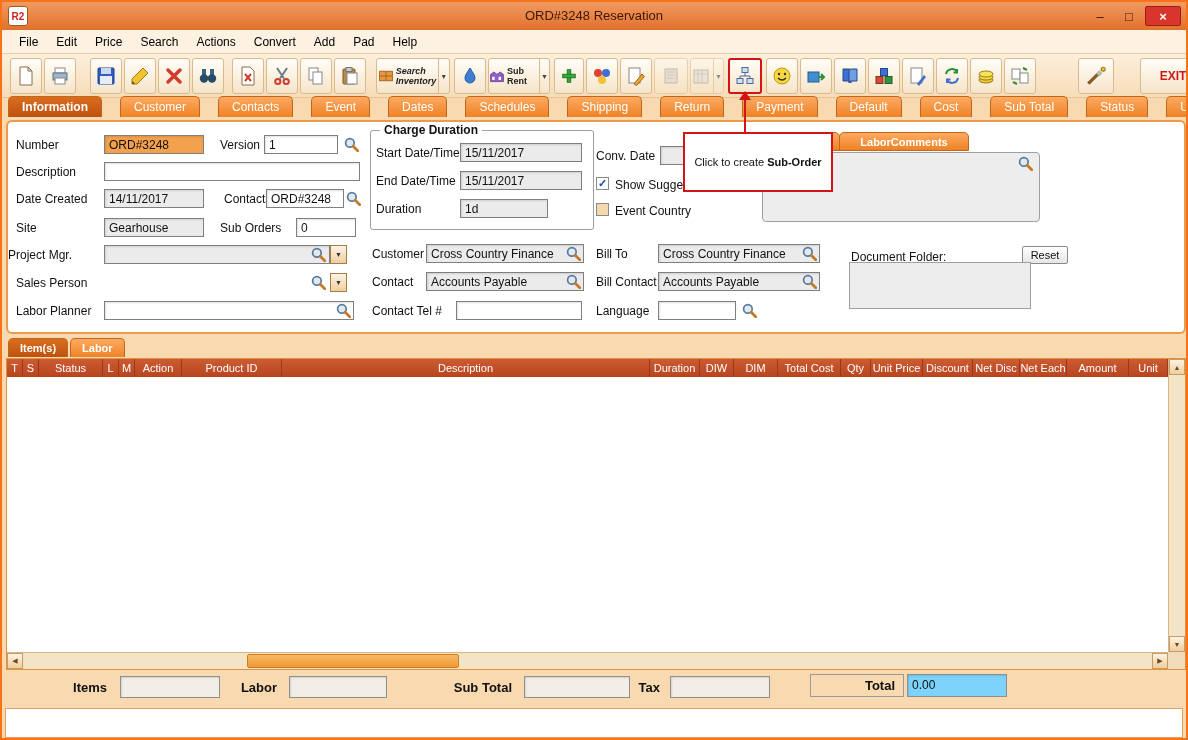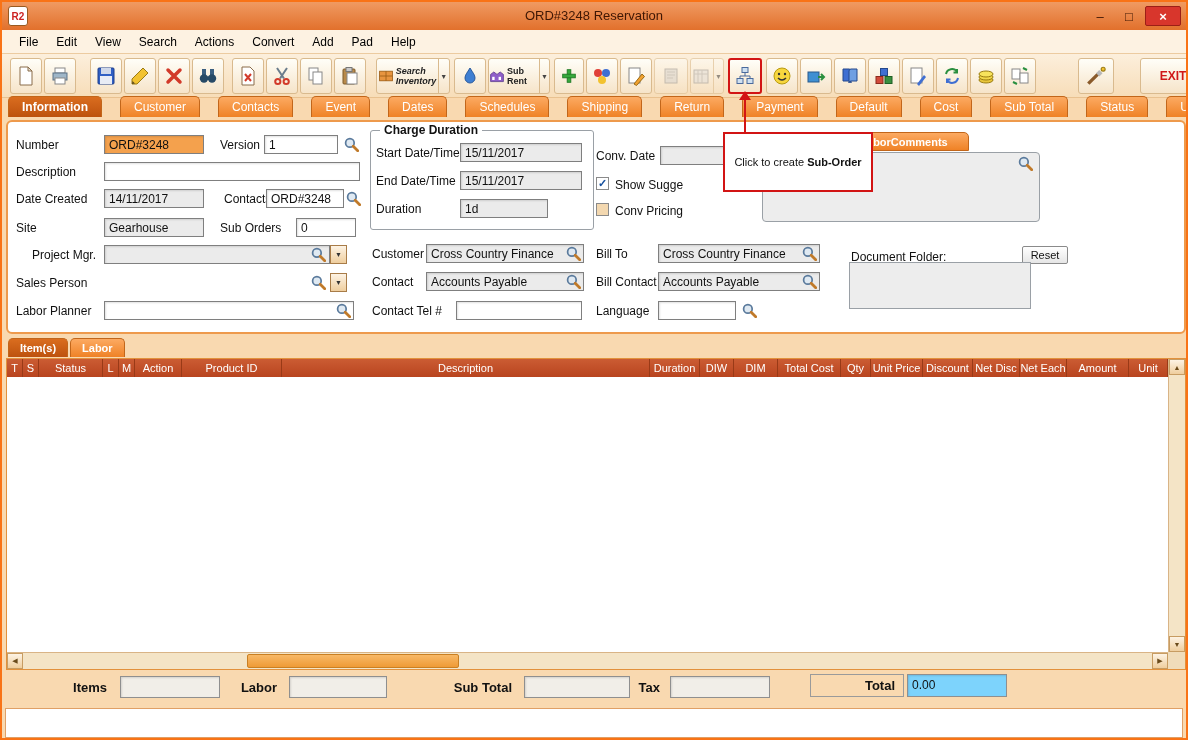--- a/index.html
+++ b/index.html
@@ -82,21 +82,21 @@
              background:linear-gradient(#fcaa62,#ef8226); border:1px solid #c2661a;
              border-radius:5px 5px 0 0; z-index:1; }
   .minitab-lc { position:absolute; left:831px; top:10px; width:130px; height:19px;
                 background:linear-gradient(#fcaa62,#ef8226); border:1px solid #c2661a;
                 border-radius:5px 5px 0 0; color:#fff; font-size:11px; font-weight:bold;
                 text-align:center; line-height:18px; z-index:2; }
 
   
   .callout { position:absolute; left:681px; top:130px; width:150px; height:60px;
              background:#fff; border:2px solid #d21414; z-index:40; display:flex;
-             align-items:center; justify-content:center; font-size:11px; white-space:nowrap;margin-left:40px; }
+             align-items:center; justify-content:center; font-size:11px; white-space:nowrap; }
   .callout b { font-weight:bold; }
   .callout-line { position:absolute; left:742px; top:97px; width:2px; height:33px;
                   background:#d21414; z-index:40; }
   .callout-head { position:absolute; left:737px; top:89px; width:0; height:0; z-index:40;
                   border-left:6px solid transparent; border-right:6px solid transparent;
                   border-bottom:9px solid #d21414; }
 
   
   .dtabs { position:absolute; left:6px; top:336px; display:flex; gap:2px; align-items:flex-end; }
   .tablewrap { position:absolute; left:4px; top:356px; width:1180px; height:312px;
@@ -153,21 +153,21 @@
     <div class="winbtns">
       <div class="winbtn">–</div>
       <div class="winbtn">□</div>
       <div class="winbtn close">×</div>
     </div>
   </div>
 
   <div class="menubar">
     <span class="menu-item">File</span>
     <span class="menu-item">Edit</span>
-    <span class="menu-item">View</span>
+    <span class="menu-item">Price</span>
     <span class="menu-item">Search</span>
     <span class="menu-item">Actions</span>
     <span class="menu-item">Convert</span>
     <span class="menu-item">Add</span>
     <span class="menu-item">Pad</span>
     <span class="menu-item">Help</span>
   </div>
 
   <div class="toolbar">
     <div class="tbtn" style="left:8px;width:32px">
@@ -457,21 +457,21 @@
     <div class="fld" style="left:258px;top:67px;width:78px">ORD#3248</div>
     <span class="magbtn" style="left:338px;top:69px"><svg width="15" height="15" viewBox="0 0 14 14">
           <use href="#mag"></use>
         </svg></span>
 
     <div class="lbl" style="left:8px;top:99px">Site</div>
     <div class="fld gray" style="left:96px;top:96px;width:100px">Gearhouse</div>
     <div class="lbl" style="left:212px;top:99px">Sub Orders</div>
     <div class="fld" style="left:288px;top:96px;width:60px">0</div>
 
-    <div class="lbl" style="left:24px;top:126px">Project Mgr.</div>
+    <div class="lbl" style="left:0;top:126px">Project Mgr.</div>
     <div class="fld gray" style="left:96px;top:123px;width:226px"></div>
     <span class="magbtn" style="left:303px;top:125px"><svg width="15" height="15" viewBox="0 0 14 14">
           <use href="#mag"></use>
         </svg></span>
     <div class="ddbtn" style="left:322px;top:123px">▼</div>
 
     <div class="lbl" style="left:8px;top:154px">Sales Person</div>
     <span class="magbtn" style="left:303px;top:153px"><svg width="15" height="15" viewBox="0 0 14 14">
           <use href="#mag"></use>
         </svg></span>
@@ -492,21 +492,21 @@
     <div class="lbl" style="left:368px;top:80px">Duration</div>
     <div class="fld gray" style="left:452px;top:77px;width:88px">1d</div>
 
     <div class="lbl" style="left:588px;top:27px">Conv. Date</div>
     <div class="fld gray" style="left:652px;top:24px;width:72px"></div>
     <div class="cb" style="left:588px;top:55px">
         <span>✓</span>
       </div>
     <div class="lbl" style="left:607px;top:56px">Show Sugge</div>
     <div class="cb dis" style="left:588px;top:81px"></div>
-    <div class="lbl" style="left:607px;top:82px">Conv Pricing</div>
+    <div class="lbl" style="left:607px;top:82px">Event Country</div>
 
     <div class="lbl" style="left:364px;top:125px">Customer</div>
     <div class="fld gray" style="left:418px;top:122px;width:158px">Cross Country Finance</div>
     <span class="magbtn" style="left:558px;top:124px"><svg width="15" height="15" viewBox="0 0 14 14">
           <use href="#mag"></use>
         </svg></span>
     <div class="lbl" style="left:588px;top:125px">Bill To</div>
     <div class="fld gray" style="left:650px;top:122px;width:162px">Cross Country Finance</div>
     <span class="magbtn" style="left:794px;top:124px"><svg width="15" height="15" viewBox="0 0 14 14">
           <use href="#mag"></use>

